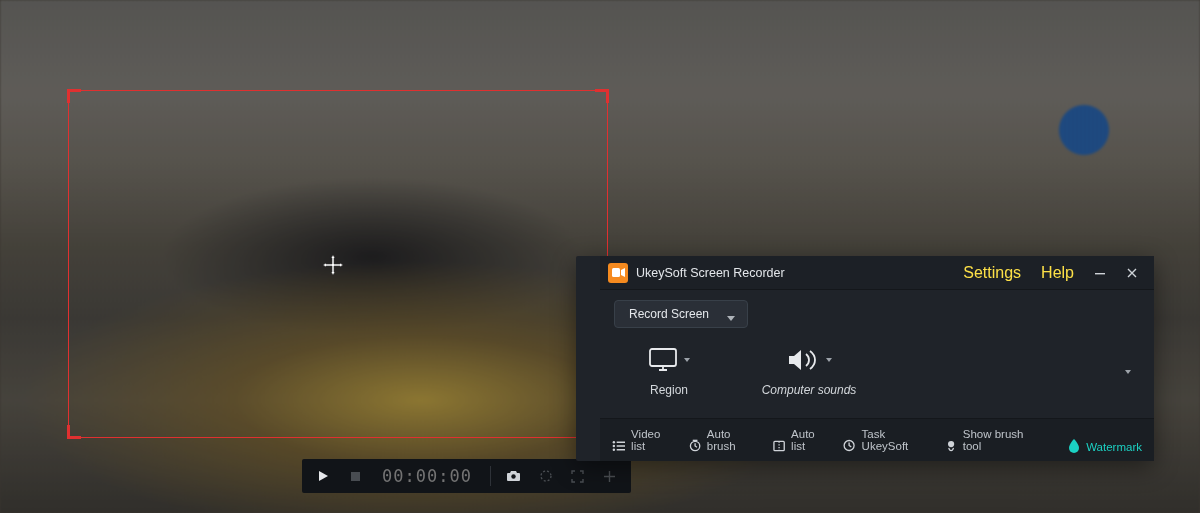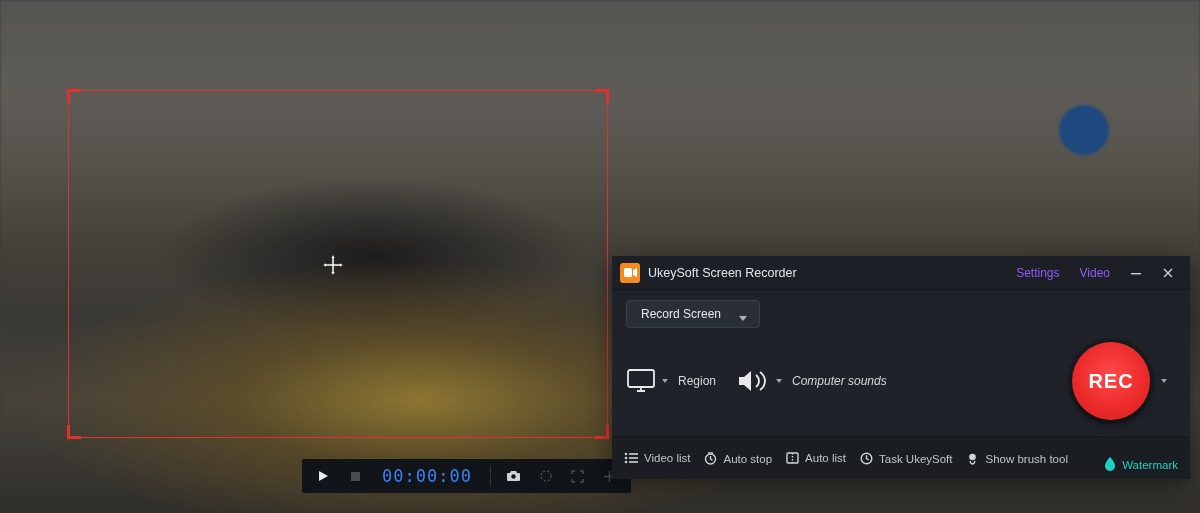--- a/index.html
+++ b/index.html
@@ -44,21 +44,21 @@
   
   .minibar {
     position: absolute;
     display: flex; align-items: center;
     background: #111418; height: 34px;
     padding: 0 8px; gap: 6px;
     color: #c9ccd0; font-size: 12px;
     border-radius: 2px;
   }
   .minibar .btn { width: 26px; height: 26px; display:flex; align-items:center; justify-content:center; border-radius:2px; }
-  .minibar .time { font-family: "Segoe UI", monospace; font-size: 17px; letter-spacing: 1px; color:#3b82f6; padding: 0 8px; text-align: center; }
+  .minibar .time { font-family: "Segoe UI", monospace; font-size: 17px; letter-spacing: 1px; color:#737373; padding: 0 8px; text-align: center; }
   .minibar .sep { width:1px; height:20px; background:#2e3238; margin:0 4px;}
   .dim { opacity:.45; }
 
   
   .panel {
     position: absolute;
     width: 578px;
     background: #1f2329;
     color: #d9dce0;
     font-size: 12px;
@@ -71,37 +71,37 @@
     padding: 0 10px 0 8px; gap:8px;
     border-bottom: 1px solid #14171b;
     background:#1c2026;
   }
   .titlebar .app-icon {
     width:20px; height:20px; border-radius:3px;
     background:#f58a1f; display:flex; align-items:center; justify-content:center;
   }
   .titlebar .title { font-size:12.5px; color:#e3e6ea; flex:0 0 auto; }
   .titlebar .spacer { flex:1; }
-  .titlebar .link { font-size:12px; color:#8b5cf6; padding:4px 6px; cursor:pointer; }
+  .titlebar .link { font-size:16px; color:#fde047; padding:4px 6px; cursor:pointer; }
   .titlebar .win-btn { width:24px; height:24px; display:flex; align-items:center; justify-content:center; color:#c9ccd0;}
 
   .mode-row { padding: 10px 14px 0 14px; }
   .mode-dd {
     display:inline-flex; align-items:flex-end; gap:18px;
     background:#2a2f37; border:1px solid #384049;
     border-radius:4px; padding:6px 12px 6px 14px;
     font-size:12px; color:#e4e7eb; cursor:pointer;
   }
   .caret { width:0;height:0;border-left:4px solid transparent;border-right:4px solid transparent;border-top:5px solid #aeb3b9; }
 
   .sources {
     display:flex; align-items:center; padding: 14px 14px 16px 14px;
   }
   .source {
-    display:flex; flex-direction:row; align-items:center; gap:10px;
+    display:flex; flex-direction:column; align-items:center; gap:10px;
     color:#d3d7db; font-size:12px;
   }
   .source .icon-row { display:flex; align-items:center; gap:6px; color:#e8eaec;}
   .sm-caret { width:0;height:0;border-left:3.5px solid transparent;border-right:3.5px solid transparent;border-top:4.5px solid #9da3aa; }
   .source-regn   { width:110px; }
   .source-audio  { width:170px;font-style:italic; }
   .source-cam    { width:110px; margin-right:10px;}
 
   .rec-wrap { margin-left:auto; display:flex; align-items:center; gap:6px; padding-right:4px;}
   .rec-btn {
@@ -173,32 +173,32 @@
       <path d="M1 4V1h3M12 4V1H9M1 9v3h3M12 9v3H9"></path>
     </svg>
   </div>
   <div class="btn dim">
     <svg width="13" height="13" viewBox="0 0 13 13" stroke="#8f949a" stroke-width="1.4" fill="none">
       <path d="M6.5 1v11M1 6.5h11"></path>
     </svg>
   </div>
 </div>
 
-<div class="panel" style="left:612px; top:256px;">
+<div class="panel" style="left:576px; top:256px;padding-left:24px;">
   <div class="titlebar">
     <span class="app-icon">
       <svg width="13" height="11" viewBox="0 0 13 11">
           <rect x="0" y="1" width="8" height="9" rx="1.5" fill="#fff"></rect>
           <path d="M9 3l4-2v9l-4-2Z" fill="#fff"></path>
         </svg>
     </span>
     <span class="title">UkeySoft Screen Recorder</span>
     <span class="spacer"></span>
     <span class="link">Settings</span>
-    <span class="link">Video</span>
+    <span class="link">Help</span>
     <span class="win-btn">
       <svg width="12" height="12" viewBox="0 0 12 12">
           <rect x="1" y="6" width="10" height="1.4" fill="#cfd3d8"></rect>
         </svg>
     </span>
     <span class="win-btn">
       <svg width="12" height="12" viewBox="0 0 12 12" stroke="#cfd3d8" stroke-width="1.4">
           <path d="M2 2l8 8M10 2l-8 8"></path>
         </svg>
     </span>
@@ -234,23 +234,20 @@
             <path d="M24 4c3.2 2.4 5 5.6 5 9s-1.8 6.6-5 9"></path>
           </svg>
         </span>
         <span class="sm-caret"></span>
       </div>
       <span>Computer sounds</span>
     </div>
 
 
     <div class="rec-wrap">
-      <div class="rec-btn">
-        <span>REC</span>
-      </div>
       <div class="rec-caret">
         <span class="sm-caret"></span>
       </div>
     </div>
   </div>
 
   <div class="footer">
     <div class="tool">
       <svg width="14" height="12" viewBox="0 0 14 12" fill="#cfd3d8">
           <circle cx="2" cy="2" r="1.3"></circle>
@@ -261,21 +258,21 @@
           <rect x="5" y="9.2" width="9" height="1.6"></rect>
         </svg>
       <span>Video list</span>
     </div>
     <div class="tool">
       <svg width="13" height="13" viewBox="0 0 13 13" fill="none" stroke="#cfd3d8" stroke-width="1.4">
           <circle cx="6.5" cy="7" r="5"></circle>
           <path d="M6.5 4v3l2 1.4"></path>
           <path d="M4 1h5"></path>
         </svg>
-      <span>Auto stop</span>
+      <span>Auto brush</span>
     </div>
     <div class="tool">
       <svg width="13" height="12" viewBox="0 0 13 12" fill="none" stroke="#cfd3d8" stroke-width="1.4">
           <rect x="1" y="1" width="11" height="10" rx="1"></rect>
           <path d="M6.5 1v10" stroke-dasharray="1.5 1.5"></path>
         </svg>
       <span>Auto list</span>
     </div>
     <div class="tool">
       <svg width="13" height="13" viewBox="0 0 13 13" fill="none" stroke="#cfd3d8" stroke-width="1.4">

